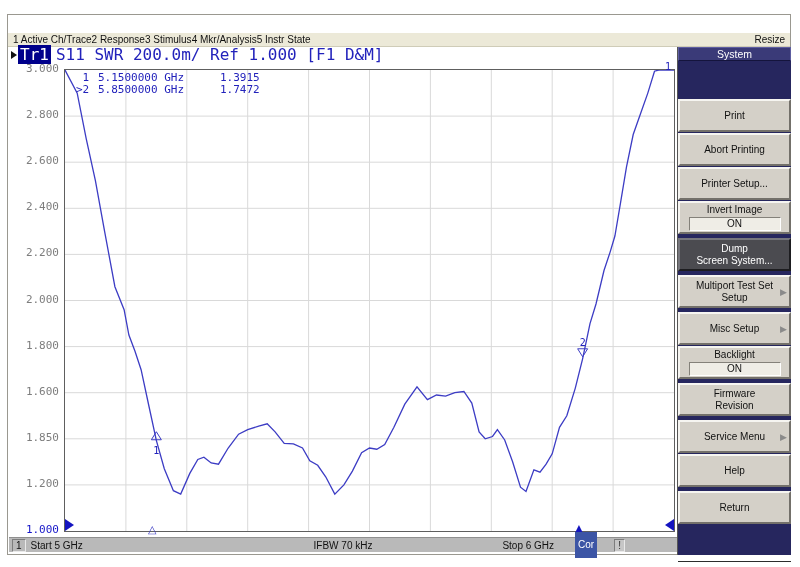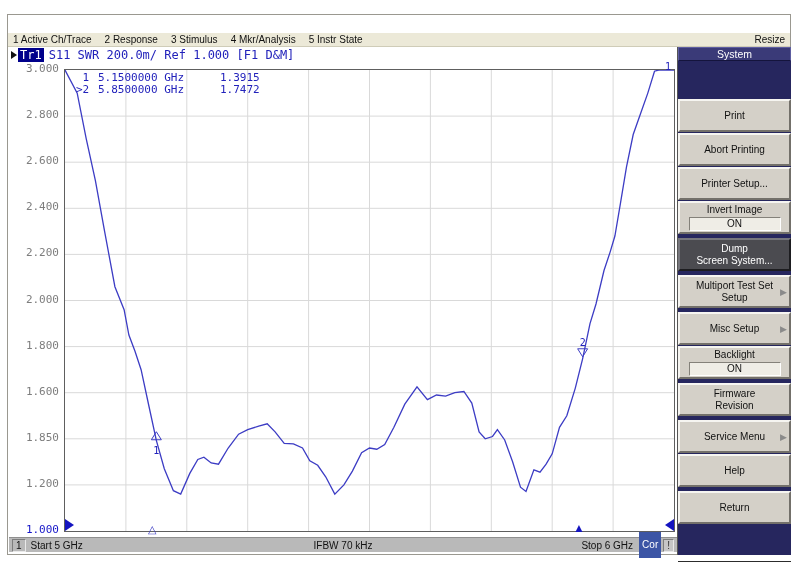--- a/index.html
+++ b/index.html
@@ -9,27 +9,27 @@
             background:#fff; border:1px solid #9a9890; }
   
   .titlebar { position:absolute; left:0; top:0; width:100%; height:18px;
               background:linear-gradient(to bottom,#3c78ec 0%,#2a62e2 45%,#1b4fd0 100%);
               color:#fff; font-size:11px; font-weight:bold; display:flex; align-items:center;
               padding-left:6px; letter-spacing:0.2px; }
   
   .menubar { position:absolute; left:0; top:18px; width:100%; height:14px; background:#ece9d8;
              border-bottom:1px solid #cfccb8; font-size:10px; color:#111;
              display:flex; align-items:center; padding:0 5px; }
-  .menu-items { display:flex; gap:13px; }
+  .menu-items { display:flex; }
   .menu-item { cursor:default; white-space:nowrap; }
   .menubar .spacer { flex:1; }
   .resize { white-space:nowrap; }
   
   .mono { font-family:"DejaVu Sans Mono", monospace; }
-  .traceinfo { position:absolute; left:3px; top:33px; height:13px; font-size:12px;
+  .traceinfo { position:absolute; left:3px; top:33px; height:13px; font-size:16px;
                display:flex; align-items:center; color:#2222bb; }
   .tr-pointer { width:0; height:0; border-top:4px solid transparent; border-bottom:4px solid transparent;
                 border-left:6px solid #111; margin-right:1px; }
   .tr-name { background:#00008b; color:#fff; padding:0 2px; margin-right:5px; }
   
   .ylabel { position:absolute; left:4px; width:47px; text-align:right; font-size:11px;
             color:#7d7d7d; font-family:"DejaVu Sans Mono", monospace; }
   .ylabel.ref { color:#1515c8; }
   
   .plot { position:absolute; left:56px; top:54px; width:611px; height:463px;
@@ -69,21 +69,21 @@
                         font-size:10px; line-height:12px; }
   .sb-btn .arrow { position:absolute; right:2px; top:50%; transform:translateY(-50%);
                    font-size:9px; color:#8a8a8a; }
   .sb-filler { flex:1; background:#4a4a4a; border:1px solid #2c2c2c; border-top:none; }
   
   .statusbar { position:absolute; left:1px; top:522px; width:668px; height:15px;
                background:#b9b9b9; border-top:1px solid #8f8f8f; font-size:10px; color:#111;
                display:flex; align-items:center; padding:0 3px; }
   .sb-left, .sb-center, .sb-right { display:flex; align-items:center; flex:1; }
   .sb-center { justify-content:center; }
-  .sb-right { justify-content:flex-end; }
+  .sb-right { justify-content:center;gap:15px; }
   .chan-box { border:1px solid; border-color:#7d7d7d #e9e9e9 #e9e9e9 #7d7d7d;
               padding:0 3px; margin-right:5px; line-height:11px; }
   .cor-badge { background:#3c55a5; color:#fff; padding:7px 3px; margin-left:6px; line-height:12px; }
   .alert-box { border:1px solid; border-color:#7d7d7d #e9e9e9 #e9e9e9 #7d7d7d;
                background:#c6c6c6; color:#333; padding:0 3px; margin-left:2px; line-height:11px; }
 </style>
 </head>
 <body>
 
 <div class="screen">

